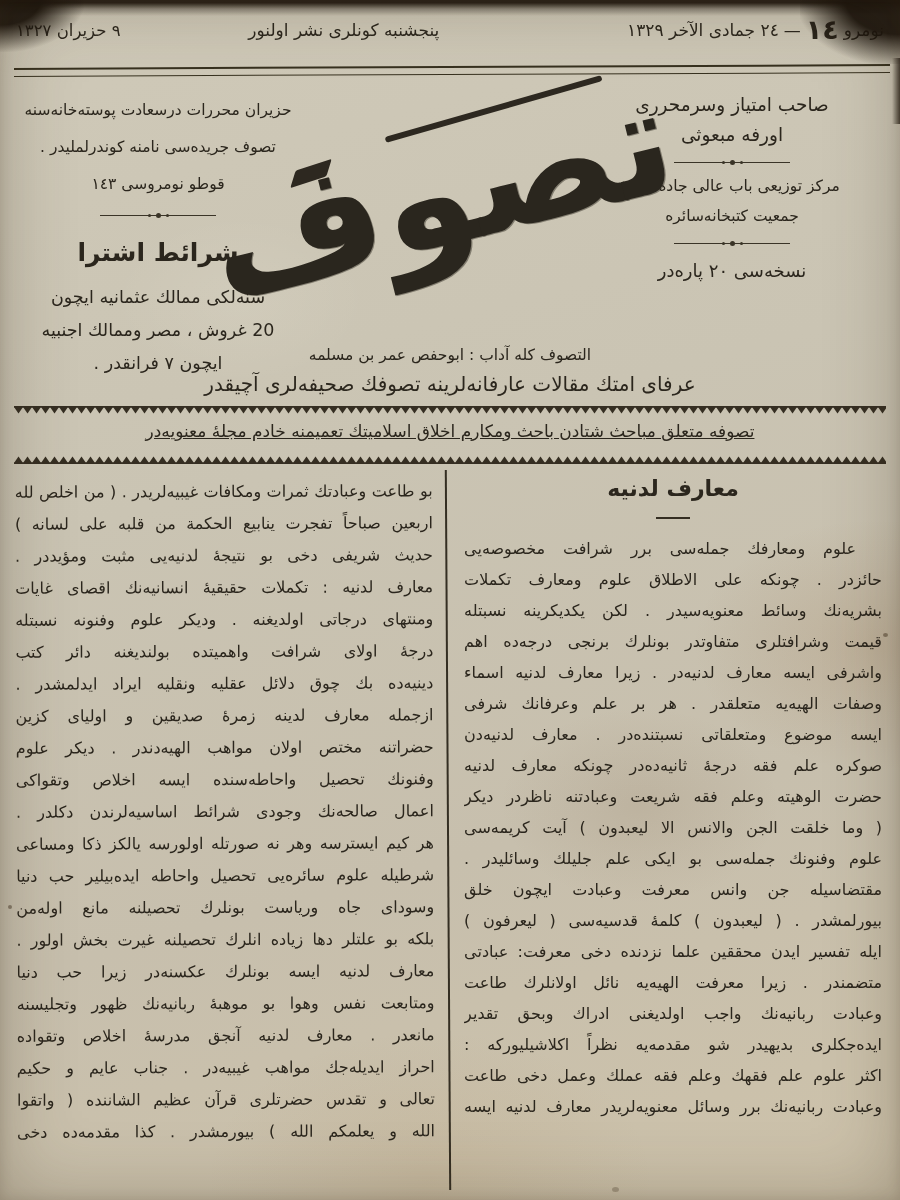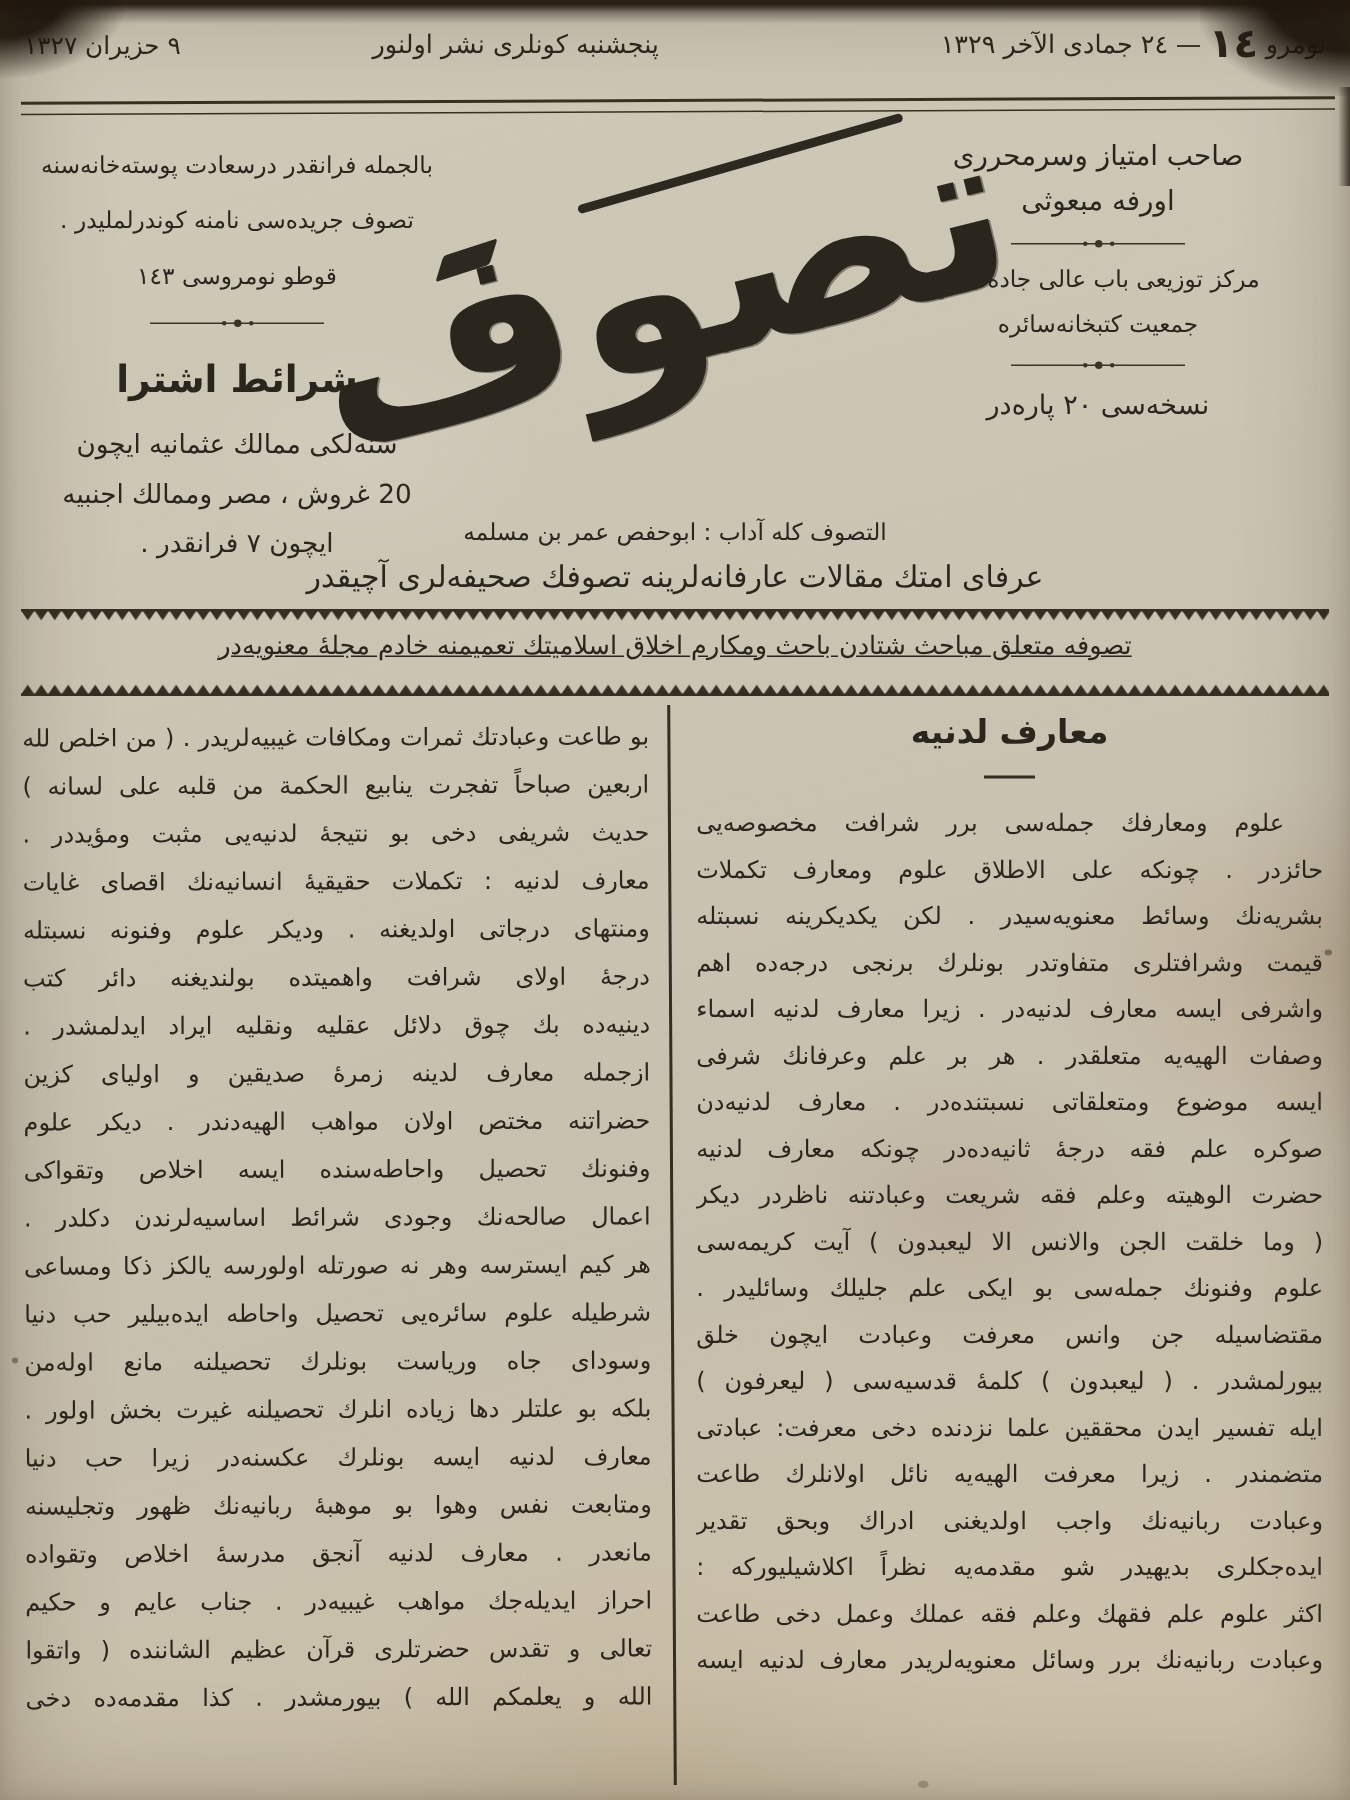--- a/index.html
+++ b/index.html
@@ -96,21 +96,21 @@
     <div class="m-price">نسخه‌سى ٢٠ پاره‌در</div>
   </div>
   <div class="m-center">
     <div class="calli-wrap">
       <div class="title-stroke"></div>
       <div class="title-diamond"></div>
       <div class="calligraphy">تصوف</div>
     </div>
   </div>
   <div class="m-left">
-    <div class="corr-line">بالجمله فرانقدر درسعادت پوسته‌خانه‌سنه</div>
+    <div class="corr-line">حزيران محررات درسعادت پوسته‌خانه‌سنه</div>
     <div class="corr-line">تصوف جريده‌سى نامنه كوندرلمليدر .</div>
     <div class="corr-line">قوطو نومروسى ١٤٣</div>
     <div class="orn-divider"></div>
     <div class="sub-head">شرائط اشترا</div>
     <div class="sub-line">سنه‌لكى ممالك عثمانيه ايچون</div>
     <div class="sub-line">20 غروش ، مصر وممالك اجنبيه</div>
     <div class="sub-line">ايچون ٧ فرانقدر .</div>
   </div>
 </div>
 

